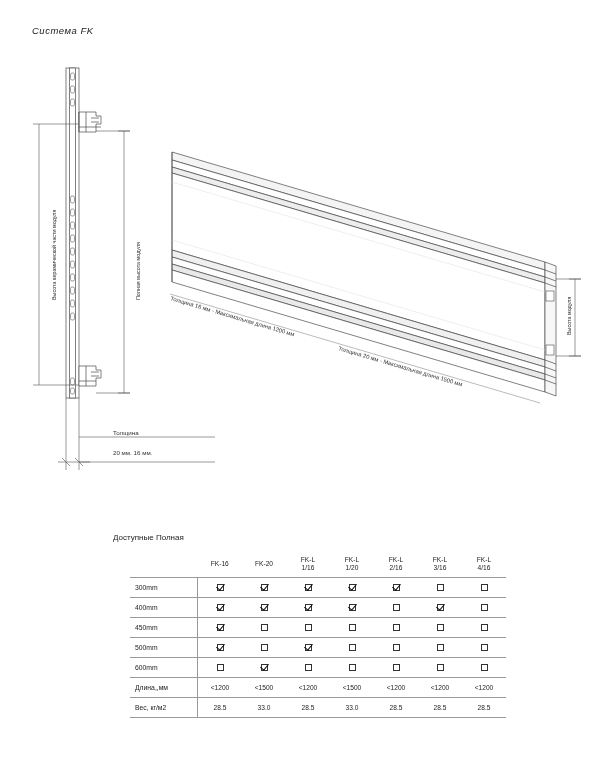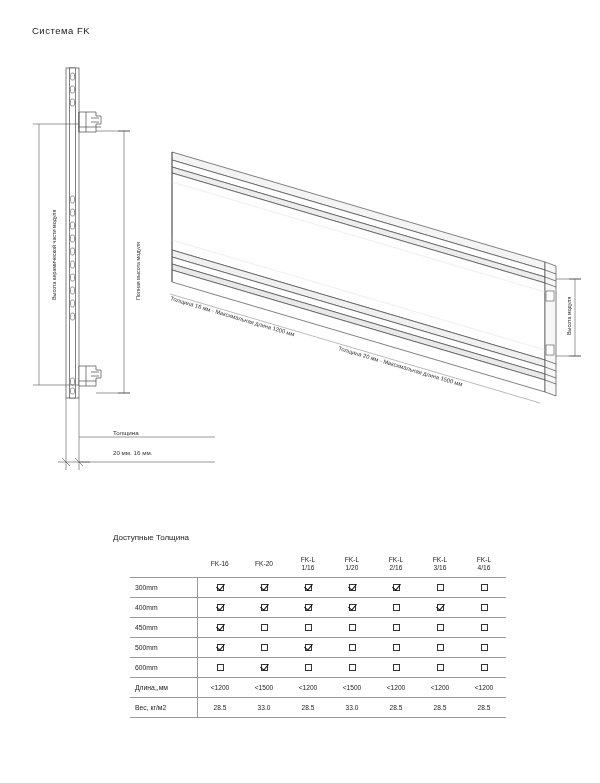--- a/index.html
+++ b/index.html
@@ -20,20 +20,21 @@
     width: 600px;
     height: 783px;
   }
   .title {
     position: absolute;
     left: 32px;
     top: 25px;
     font-size: 9.5px;
     letter-spacing: 0.5px;
     color: #222;
+    font-style: italic;
   }
 
   
   .drawing {
     position: absolute;
     left: 0;
     top: 0;
     width: 600px;
     height: 520px;
   }
@@ -243,21 +244,21 @@
 
       <g stroke="#777" stroke-width="0.5">
         <line x1="170" y1="294" x2="540" y2="403"></line>
       </g>
       <text x="170" y="300" font-size="5.8" transform="rotate(16.4 170 300)">Толщина 16 мм - Максимальная длина 1200 мм</text>
       <text x="338" y="350" font-size="5.8" transform="rotate(16.4 338 350)">Толщина 20 мм - Максимальная длина 1500 мм</text>
 
     </svg>
   </div>
 
-  <div class="table-caption">Доступные Толщина</div>
+  <div class="table-caption">Доступные Полная</div>
 
   <table class="fmt-table">
     <thead>
       <tr class="hdr-row">
         <th></th>
         <th><span style="display:block">FK-16</span></th>
         <th><span style="display:block">FK-20</span></th>
         <th><span style="display:block">FK-L</span><span style="display:block">1/16</span></th>
         <th><span style="display:block">FK-L</span><span style="display:block">1/20</span></th>
         <th><span style="display:block">FK-L</span><span style="display:block">2/16</span></th>

